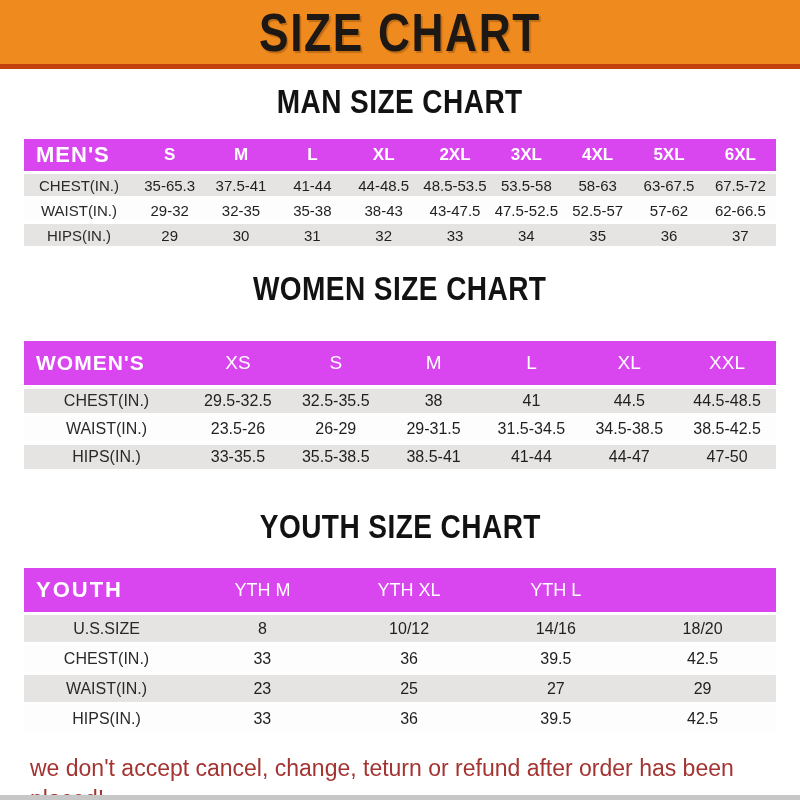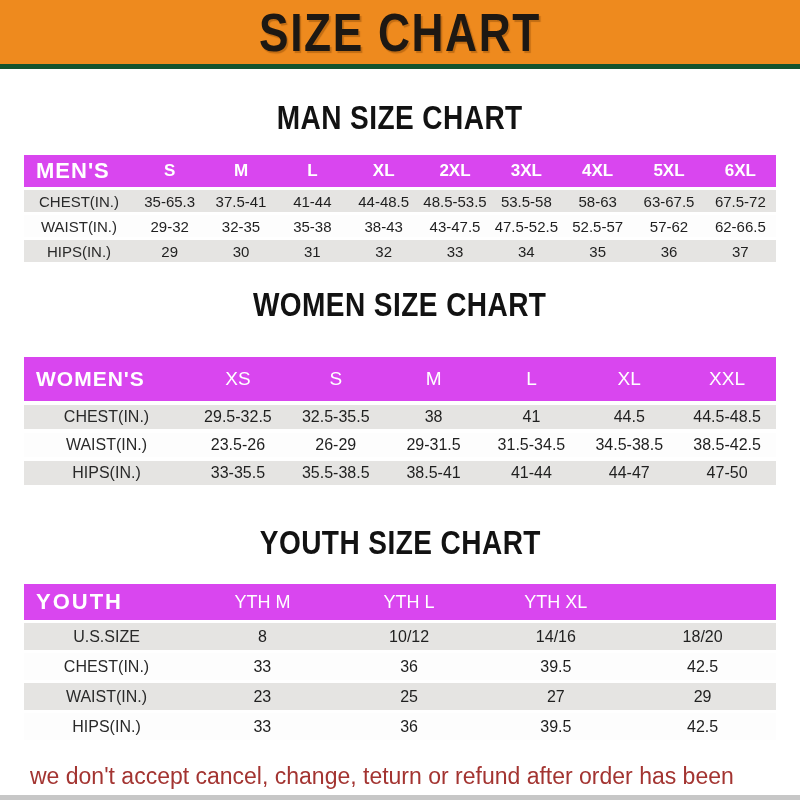--- a/index.html
+++ b/index.html
@@ -2,51 +2,51 @@
 <html><head>
 <meta charset="utf-8">
 <style>
   html,body{margin:0;padding:0;}
   body{
     width:800px;height:800px;background:#ffffff;position:relative;
     font-family:"Liberation Sans", sans-serif;color:#1c1c1c;overflow:hidden;
   }
   
   .banner{
-    height:64px;background:#EE8A1E;border-bottom:5px solid #14532d;
+    height:64px;background:#EE8A1E;border-bottom:5px solid #c2410c;
     display:flex;align-items:center;justify-content:center;
   }
   .banner-title{
     font-size:54px;font-weight:800;color:#1d1813;letter-spacing:2px;
     display:inline-block;transform:scaleX(0.82);white-space:nowrap;
     text-shadow:2px 2px 1px rgba(110,55,0,0.35);
   }
   
   .section-heading{text-align:center;line-height:36px;}
   .section-heading span{
     display:inline-block;transform:scaleX(0.85);white-space:nowrap;
     font-size:33px;font-weight:800;color:#121212;letter-spacing:0.5px;
   }
-  .hd-man{margin:31px 0 13px;}
+  .hd-man{margin:15px 0 13px;}
   .hd-women{margin:25px 0 14px;}
   .hd-youth{margin:40px 8px 17px;}
   
   .table{margin:0 24px;width:752px;}
   .t-head{background:#d946ef;color:#ffffff;}
   .t-row{margin-top:3px;}
   .gray{background:#E5E4E2;}
   .white{background:#FDFDFD;}
   .grid-men{display:grid;grid-template-columns:110px repeat(9,1fr);align-items:center;}
   .grid-women{display:grid;grid-template-columns:165px repeat(6,1fr);align-items:center;}
   .grid-youth{display:grid;grid-template-columns:165px repeat(4,1fr);align-items:center;}
   .men .t-head{height:32px;}
   .men .t-row{height:22px;}
   .women .t-head{height:44px;margin-top:28px;}
   .women .t-row{height:24px;margin-top:4px;}
-  .youth .t-head{height:36px;}
+  .youth .t-head{height:44px;}
   .youth .t-row{height:27px;}
   .corner{font-weight:800;padding-left:12px;letter-spacing:1px;}
   .men .corner{font-size:22px;}
   .women .corner{font-size:21px;}
   .youth .corner{font-size:22px;letter-spacing:2px;}
   .hcell{text-align:center;font-weight:600;}
   .men .hcell{font-size:17px;}
   .women .hcell{font-size:19px;font-weight:400;}
   .youth .hcell{font-size:18px;font-weight:500;}
   .rlabel{text-align:center;font-size:15px;color:#2a2a2a;}
@@ -166,22 +166,22 @@
 </div>
 
 <div class="section-heading hd-youth">
   <span>YOUTH SIZE CHART</span>
 </div>
 
 <div class="table youth">
   <div class="t-head grid-youth">
     <div class="corner">YOUTH</div>
     <div class="hcell">YTH M</div>
+    <div class="hcell">YTH XL</div>
     <div class="hcell">YTH L</div>
-    <div class="hcell">YTH XL</div>
   </div>
   <div class="t-row gray grid-youth">
     <div class="rlabel">U.S.SIZE</div>
     <div class="cell">8</div>
     <div class="cell">10/12</div>
     <div class="cell">14/16</div>
     <div class="cell">18/20</div>
   </div>
   <div class="t-row white grid-youth">
     <div class="rlabel">CHEST(IN.)</div>

